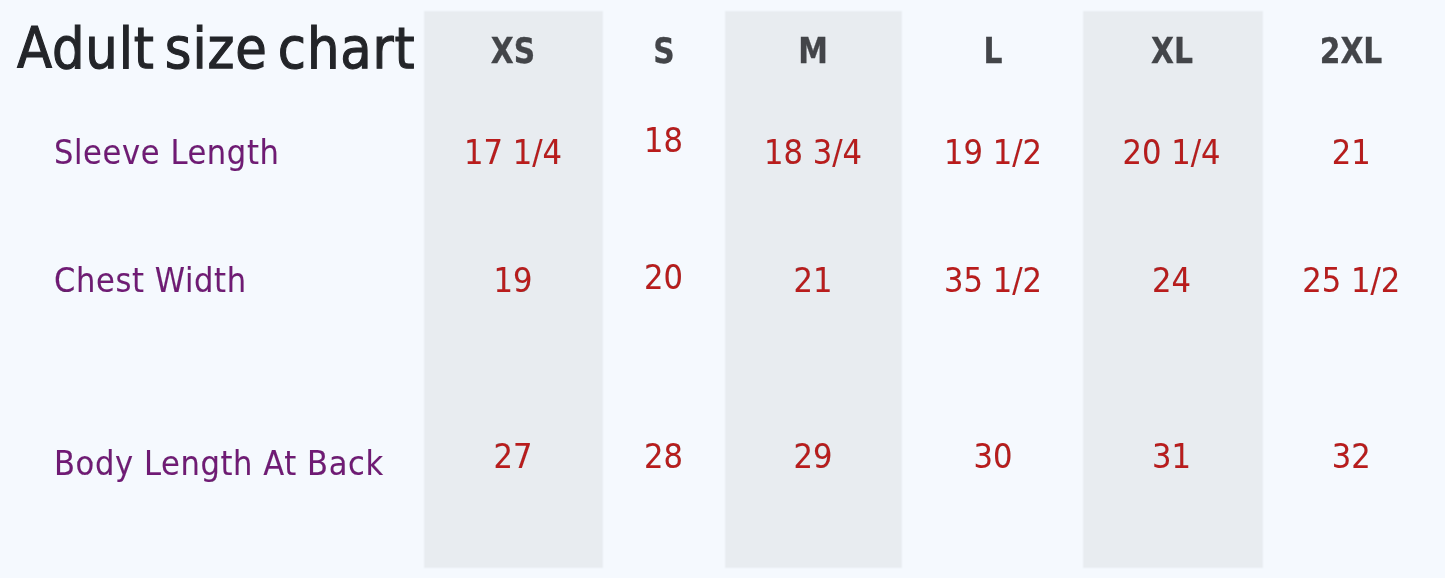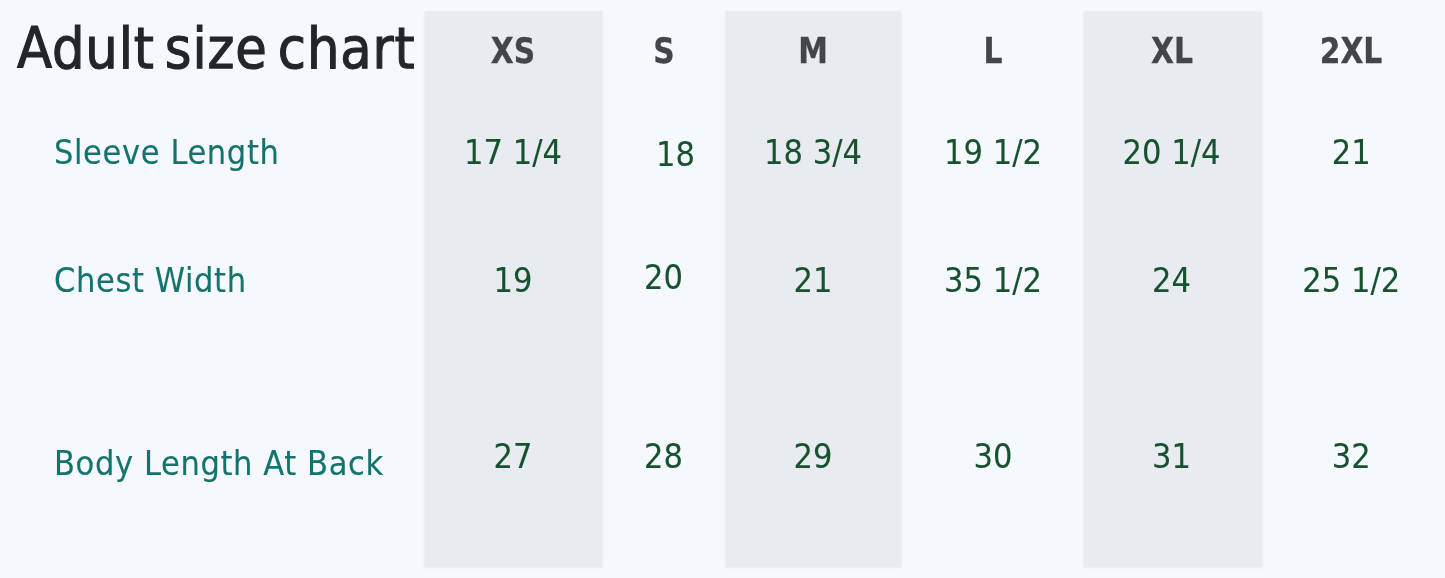--- a/index.html
+++ b/index.html
@@ -23,27 +23,27 @@
 
   .hdr{position:absolute;white-space:nowrap;
        font-family:"DejaVu Sans",sans-serif;font-stretch:condensed;
        font-weight:700;font-size:35.6px;line-height:35.6px;
        color:#434549;-webkit-text-stroke:0.3px #434549;
        transform:translateX(-50%) scaleX(0.93);}
 
   .val{position:absolute;white-space:nowrap;
        font-family:"DejaVu Sans",sans-serif;font-stretch:condensed;
        font-weight:400;font-size:34px;line-height:34px;
-       color:#14532d;-webkit-text-stroke:0.1px #3d3f42;
+       color:#b91c1c;-webkit-text-stroke:0.1px #3d3f42;
        transform:translateX(-50%);}
 
   .lbl{position:absolute;left:54px;white-space:nowrap;
        font-family:"DejaVu Sans",sans-serif;font-stretch:condensed;
        font-weight:400;font-size:34px;line-height:34px;letter-spacing:0.6px;
-       color:#0f766e;-webkit-text-stroke:0.1px #3d3f42;}
+       color:#701a75;-webkit-text-stroke:0.1px #3d3f42;}
 </style>
 </head>
 <body>
 
 <div class="wrap">
 
   <div class="band" style="left:423.1px;width:181.0px;"></div>
   <div class="band" style="left:723.6px;width:179.7px;"></div>
   <div class="band" style="left:1081.5px;width:182.4px;"></div>
 
@@ -51,21 +51,21 @@
 
   <div class="hdr" style="left:513px;top:32.5px;">XS</div>
   <div class="hdr" style="left:663.5px;top:32.5px;">S</div>
   <div class="hdr" style="left:813px;top:32.5px;">M</div>
   <div class="hdr" style="left:993px;top:32.5px;">L</div>
   <div class="hdr" style="left:1171.5px;top:32.5px;">XL</div>
   <div class="hdr" style="left:1351.3px;top:32.5px;">2XL</div>
 
   <div class="lbl" style="top:135.2px;">Sleeve Length</div>
   <div class="val" style="left:513px;top:135.2px;">17 1/4</div>
-  <div class="val" style="left:663.5px;top:137px;margin-left:12px;">18</div>
+  <div class="val" style="left:663.5px;top:123px;">18</div>
   <div class="val" style="left:813px;top:135.2px;">18 3/4</div>
   <div class="val" style="left:993px;top:135.2px;">19 1/2</div>
   <div class="val" style="left:1171.5px;top:135.2px;">20 1/4</div>
   <div class="val" style="left:1351.3px;top:135.2px;">21</div>
 
   <div class="lbl" style="top:263.2px;">Chest Width</div>
   <div class="val" style="left:513px;top:263.2px;">19</div>
   <div class="val" style="left:663.5px;top:260px;">20</div>
   <div class="val" style="left:813px;top:263.2px;">21</div>
   <div class="val" style="left:993px;top:263.2px;">35 1/2</div>

